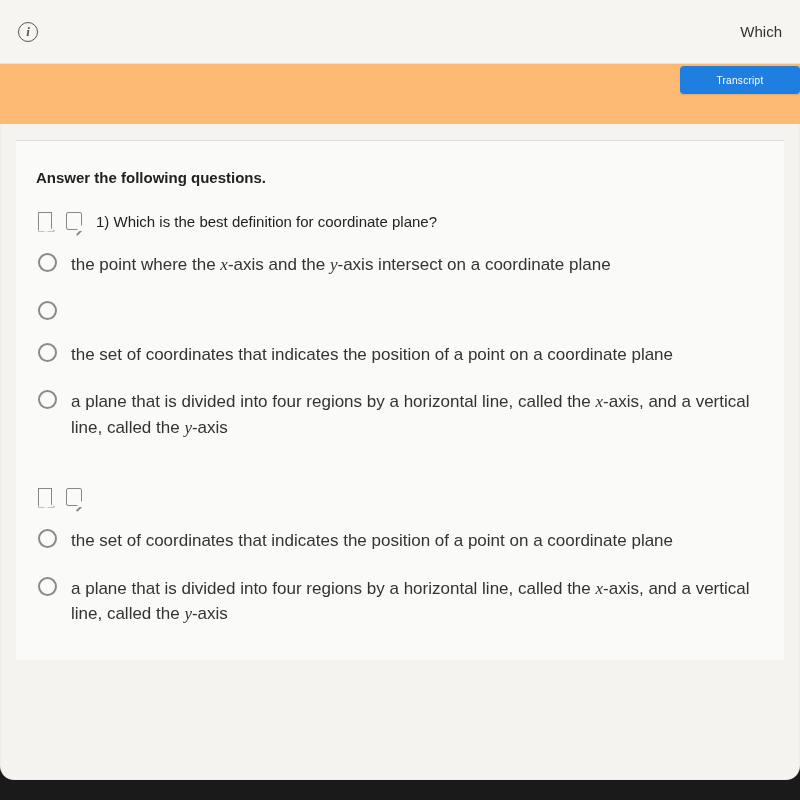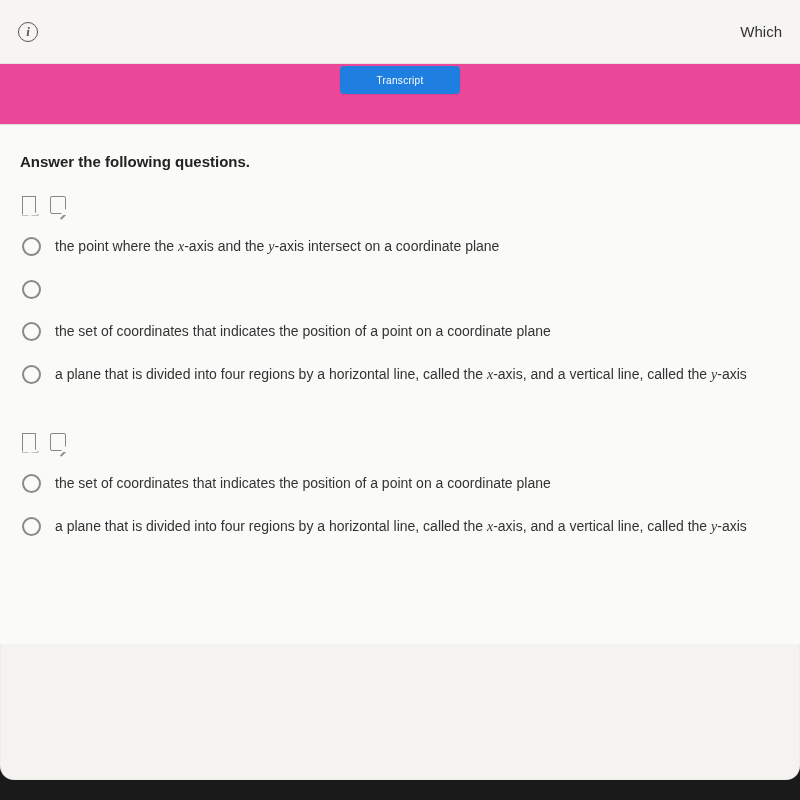--- a/index.html
+++ b/index.html
@@ -42,43 +42,43 @@
       font-weight: 600;
       color: #555;
     }
     .target-label {
       margin-left: auto;
       font-size: 15px;
       color: #333;
     }
     .sub-bar {
       height: 60px;
-      background: #ec4899;
-      display: flex;
-      justify-content: center;
+      background: #fdba74;
+      display: flex;
+      justify-content: flex-end;
       align-items: flex-start;
       padding-top: 2px;
     }
     .blue-btn {
       background: #1f7fe0;
       color: #fff;
       border-radius: 4px;
       width: 120px;
       height: 28px;
       font-size: 10px;
       display: flex;
       align-items: center;
       justify-content: center;
       box-shadow: 0 1px 2px rgba(0,0,0,0.1);
       letter-spacing: 0.3px;
       overflow: hidden;
     }
     .content-card {
       background: #fafaf8;
-      margin: 0;
+      margin: 16px;
       border-top: 1px solid #ddd;
       padding: 28px 4px 20px 20px;
       height: 520px;
       overflow: hidden;
     }
     .heading {
       font-size: 15px;
       font-weight: bold;
       color: #222;
       margin-bottom: 26px;
@@ -159,21 +159,21 @@
     }
     .radio {
       flex: 0 0 auto;
       width: 19px;
       height: 19px;
       border: 2px solid #8a8a88;
       border-radius: 50%;
       margin-top: 1px;
     }
     .option-text {
-      font-size: 14px;
+      font-size: 17px;
       color: #333;
       line-height: 1.5;
     }
     .mathvar {
       font-family: 'Times New Roman', serif;
       font-style: italic;
     }
     .q2-block { margin-top: 48px; }
     .cut-row .option-text {
       position: relative;
@@ -193,20 +193,24 @@
     <div class="blue-btn">Transcript</div>
   </div>
 
   <div class="content-card">
 
     <div class="heading">Answer the following questions.</div>
 
     <div class="q-header">
       <div class="bookmark-icon"></div>
       <div class="note-icon"></div>
+      <div class="q-text">
+        <span>1)</span>
+        <span>Which is the best definition for coordinate plane?</span>
+      </div>
     </div>
 
     <div class="option-row">
       <div class="radio"></div>
       <div class="option-text">
         <span>the point where the </span><span class="mathvar">x</span><span>-axis and the </span><span class="mathvar">y</span><span>-axis intersect on a coordinate plane</span>
       </div>
     </div>
 
     <div class="option-row">

